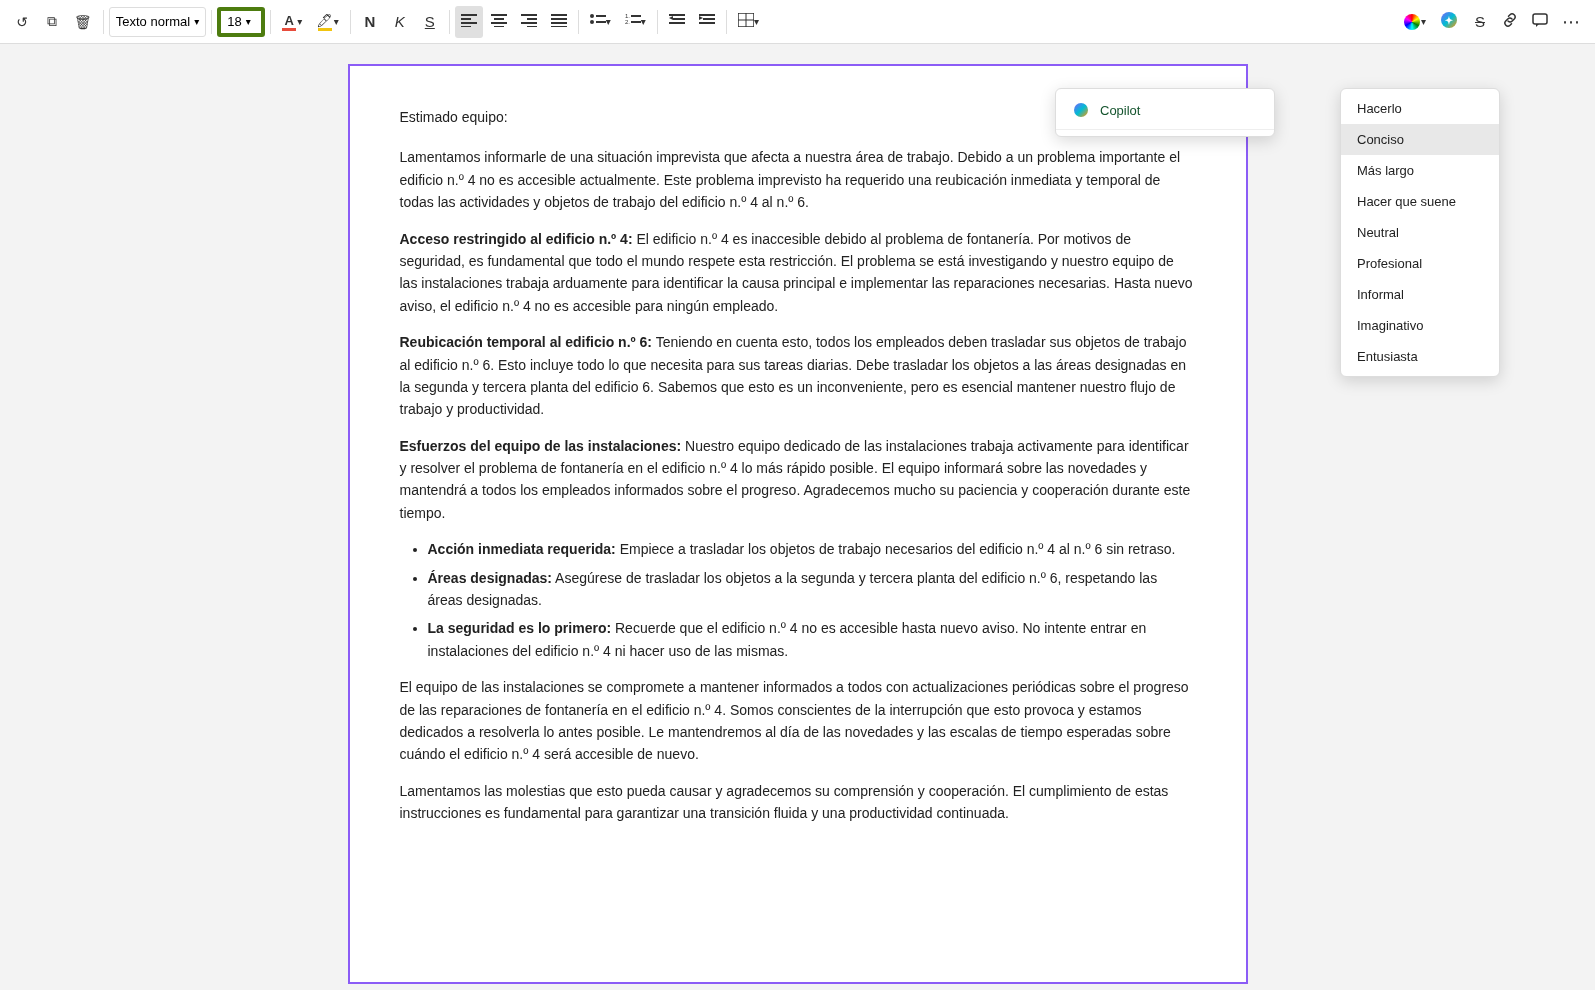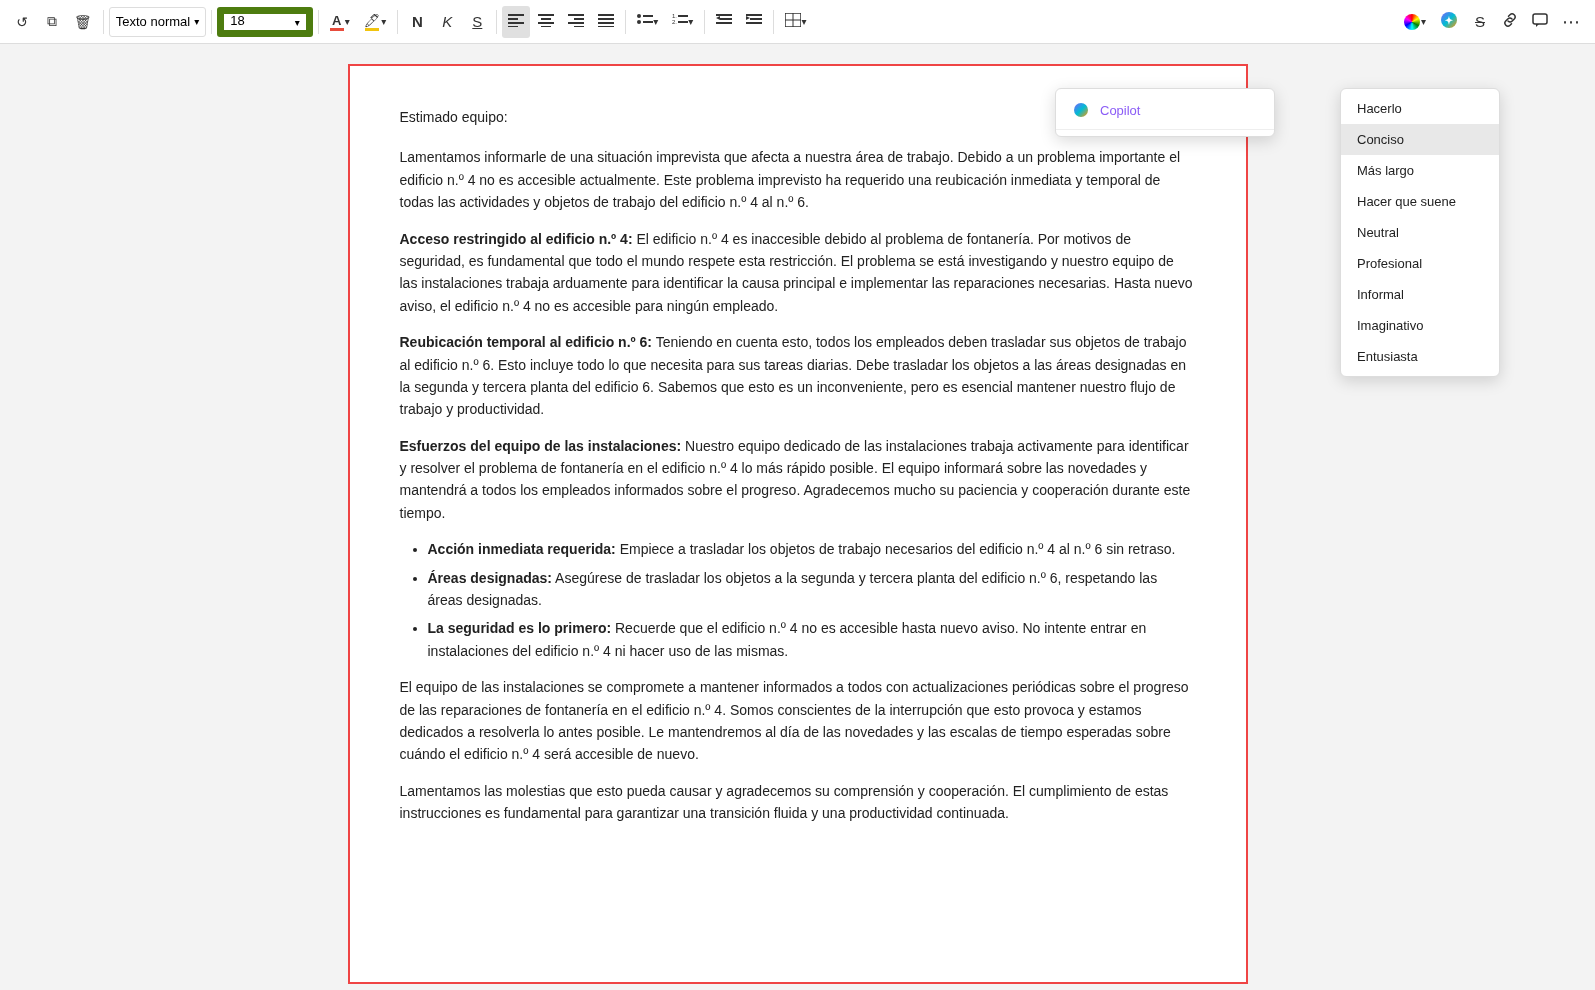--- a/index.html
+++ b/index.html
@@ -50,30 +50,29 @@
       border: 1px solid #ddd;
       border-radius: 3px;
       padding: 2px 6px;
       height: 30px;
       font-size: 13px;
       cursor: pointer;
       background: #fff;
     }
     .toolbar-size {
       display: flex;
-      align-items: flex-end;
-      border: 7px solid #4d7c0f;
+      align-items: center;
+      border: 4px solid #4d7c0f;
       border-radius: 3px;
       padding: 2px 6px;
       height: 30px;
       font-size: 13px;
       cursor: pointer;
       background: #fff;
       min-width: 48px;
-      gap: 46px;
     }
     .toolbar-icon {
       font-size: 14px;
       display: inline-flex;
       align-items: center;
     }
     .bold { font-weight: bold; font-size: 15px; }
     .italic { font-style: italic; font-size: 15px; }
     .underline { text-decoration: underline; font-size: 15px; }
 
@@ -84,21 +83,21 @@
       height: calc(990px - 44px);
       background: #f3f3f3;
       overflow: hidden;
       position: relative;
     }
 
     .doc-page {
       width: 900px;
       margin: 20px auto;
       background: #fff;
-      border: 2px solid #ef4444;
+      border: 2px solid #8b5cf6;
       padding: 40px 50px;
       min-height: 920px;
       font-size: 14px;
       line-height: 1.6;
       color: #222;
       font-family: 'Segoe UI', Arial, sans-serif;
       overflow-y: auto;
       position: relative;
     }
 
@@ -137,21 +136,21 @@
       width: 220px;
       z-index: 100;
       padding: 4px 0;
     }
 
     .copilot-item {
       display: flex;
       align-items: center;
       padding: 8px 16px;
       font-size: 13px;
-      color: #8b5cf6;
+      color: #14532d;
       cursor: pointer;
       gap: 10px;
     }
     .copilot-item .item-icon {
       width: 18px;
       height: 18px;
       display: inline-flex;
       align-items: center;
       justify-content: center;
     }

